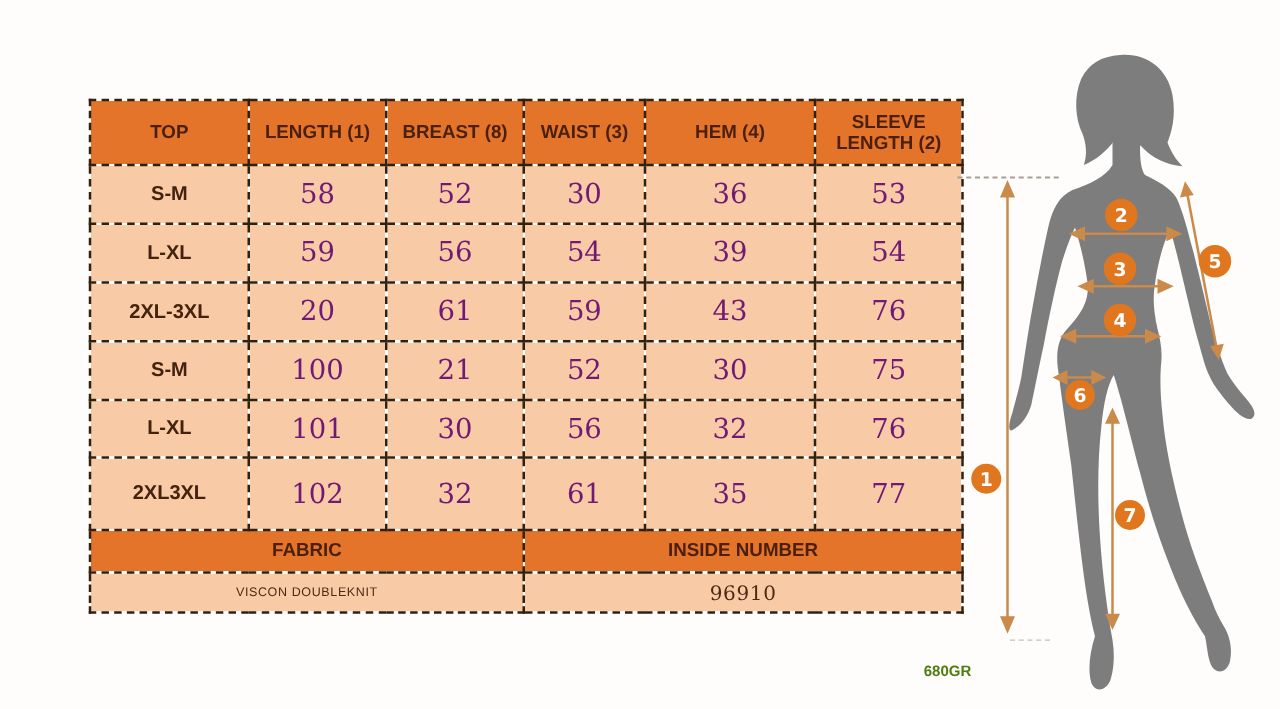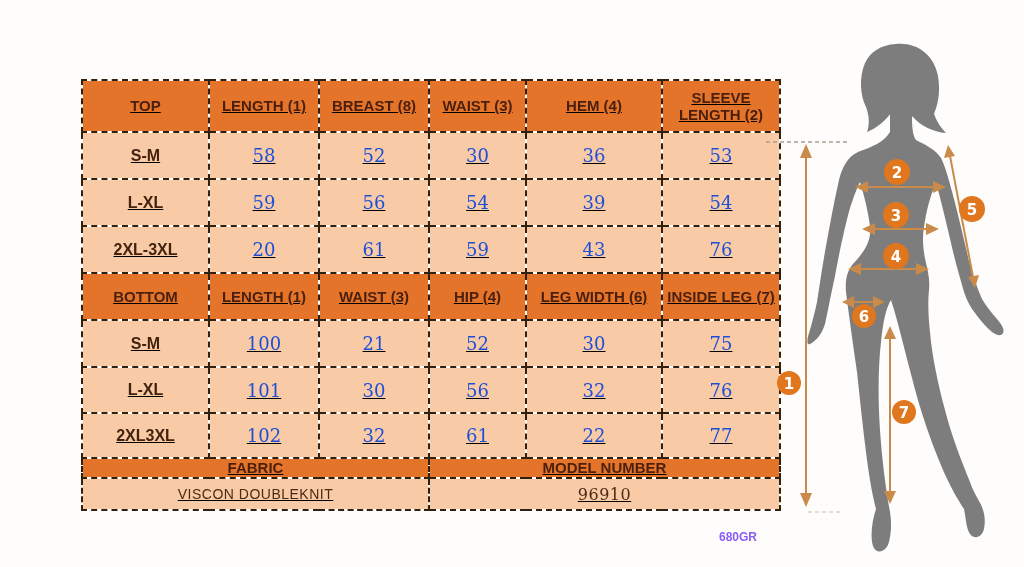--- a/index.html
+++ b/index.html
@@ -1,51 +1,51 @@
 <!DOCTYPE html>
 <html><head>
 <meta charset="utf-8">
 <style>
   html,body{margin:0;padding:0;}
   body{
     width:1024px;height:567px;position:relative;overflow:hidden;
     background:#fefdfc;
     font-family:"Liberation Sans",sans-serif;
   }
-  .size-table-wrap{position:absolute;left:81px;top:79px;text-decoration:underline;}
+  .size-table-wrap{position:absolute;left:71px;top:79px;}
   table.size-table{
     border-collapse:collapse;table-layout:fixed;width:698px;
     border:2px dashed #32200f;
   }
   table.size-table td{
     border:2px dashed #32200f;
     text-align:center;vertical-align:middle;padding:0;overflow:hidden;
   }
   td.hdr{
     background:#e5742b;color:#4a1f0d;
     font-weight:bold;font-size:15px;line-height:1.15;
   }
   td.sizecell{
     background:#f8cba6;color:#43220e;
     font-weight:bold;font-size:16px;
   }
   td.valcell{
-    background:#f8cba6;color:#1d4ed8;
-    font-family:"DejaVu Serif",serif;font-size:18px;font-weight:normal;
+    background:#f8cba6;color:#701a75;
+    font-family:"DejaVu Serif",serif;font-size:22px;font-weight:normal;
   }
   td.infoval{
     background:#f8cba6;color:#4b2a14;
-    font-size:14px;letter-spacing:0.5px;
+    font-size:10px;letter-spacing:0.5px;
   }
   td.infoval.num{font-family:"DejaVu Serif",serif;font-size:16px;}
   tr.h52{height:52px;} tr.h47{height:47px;} tr.h46{height:46px;}
-  tr.h45{height:45px;} tr.h34{height:20px;} tr.h32{height:32px;}
+  tr.h45{height:58px;} tr.h34{height:34px;} tr.h32{height:32px;}
   .footnote{
-    position:absolute;left:59px;top:530px;width:698px;
-    text-align:right;font-size:12px;font-weight:bold;color:#8b5cf6;
+    position:absolute;left:79px;top:530px;width:698px;
+    text-align:right;font-size:12px;font-weight:bold;color:#4d7c0f;
   }
   .figure-layer{position:absolute;left:0;top:0;width:1024px;height:567px;}
 </style>
 </head>
 <body>
 
 <div class="size-table-wrap">
   <table class="size-table">
     <colgroup>
       <col style="width:127px">
@@ -82,54 +82,46 @@
       </tr>
       <tr class="h47">
         <td class="sizecell">2XL-3XL</td>
         <td class="valcell">20</td>
         <td class="valcell">61</td>
         <td class="valcell">59</td>
         <td class="valcell">43</td>
         <td class="valcell">76</td>
       </tr>
       <tr class="h47">
-        <td class="hdr">BOTTOM</td>
-        <td class="hdr">LENGTH (1)</td>
-        <td class="hdr">WAIST (3)</td>
-        <td class="hdr">HIP (4)</td>
-        <td class="hdr">LEG WIDTH (6)</td>
-        <td class="hdr">INSIDE LEG (7)</td>
-      </tr>
-      <tr class="h47">
         <td class="sizecell">S-M</td>
         <td class="valcell">100</td>
         <td class="valcell">21</td>
         <td class="valcell">52</td>
         <td class="valcell">30</td>
         <td class="valcell">75</td>
       </tr>
       <tr class="h46">
         <td class="sizecell">L-XL</td>
         <td class="valcell">101</td>
         <td class="valcell">30</td>
         <td class="valcell">56</td>
         <td class="valcell">32</td>
         <td class="valcell">76</td>
       </tr>
       <tr class="h45">
         <td class="sizecell">2XL3XL</td>
         <td class="valcell">102</td>
         <td class="valcell">32</td>
         <td class="valcell">61</td>
-        <td class="valcell">22</td>
+        <td class="valcell">35</td>
         <td class="valcell">77</td>
       </tr>
       <tr class="h34">
         <td class="hdr" colspan="3">FABRIC</td>
-        <td class="hdr" colspan="3">MODEL NUMBER</td>
+        <td class="hdr" colspan="3">INSIDE NUMBER</td>
       </tr>
       <tr class="h32">
         <td class="infoval" colspan="3">VISCON DOUBLEKNIT</td>
         <td class="infoval num" colspan="3">96910</td>
       </tr>
     </tbody>
   </table>
 </div>
 
 <div class="footnote">680GR</div>

